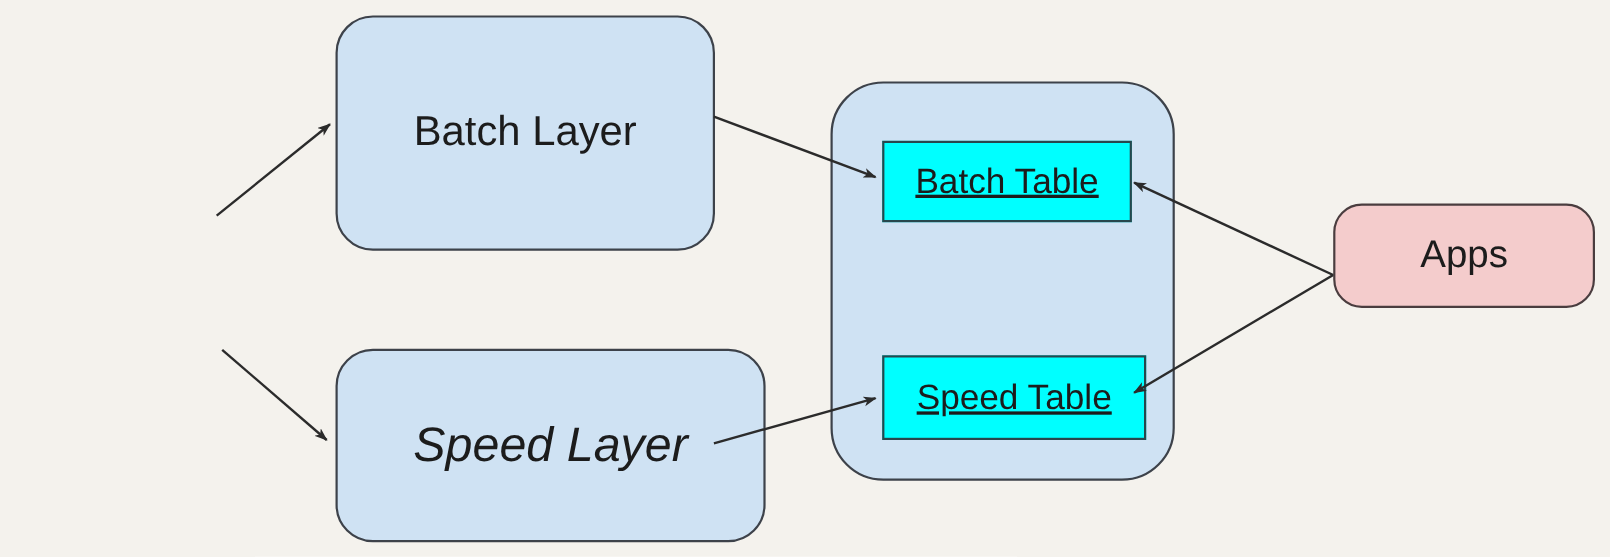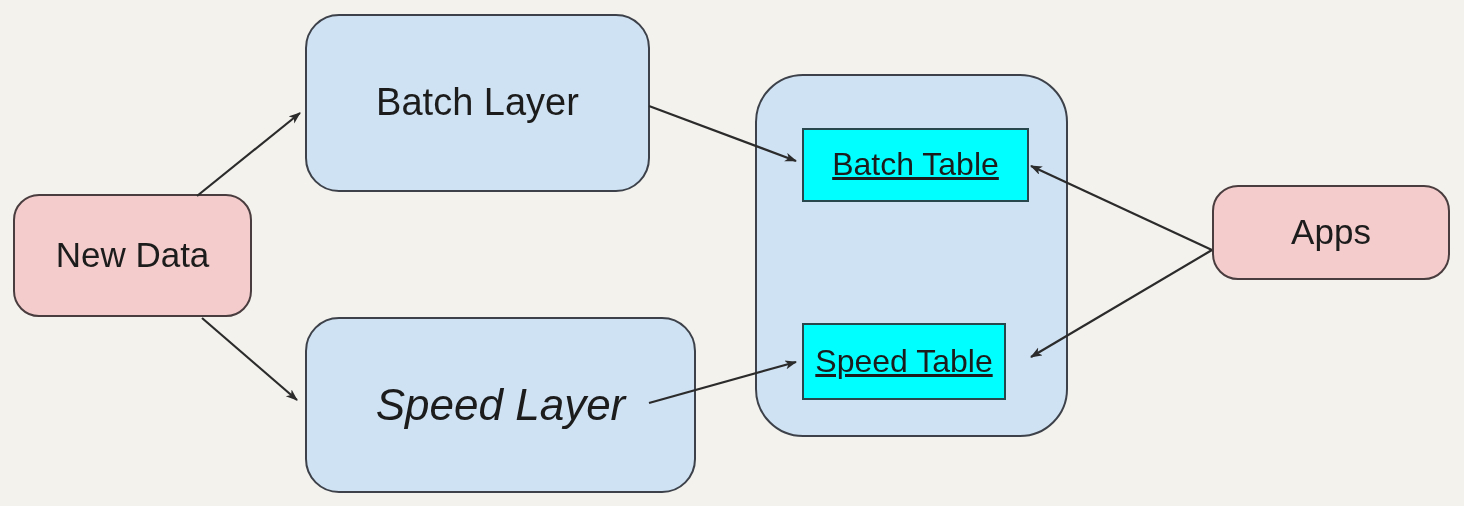--- a/index.html
+++ b/index.html
@@ -34,34 +34,34 @@
     border: 2px solid #3d424a;
   }
   .cyan {
     background: var(--cyan-node, #00ffff);
     border: 2px solid #27474d;
     border-radius: 0;
     text-decoration: underline;
   }
   
   #new-data   { left: 13px;   top: 194px; width: 239px; height: 123px; font-size: 35px; }
-  #batch-layer{ left: 305px;  top: 14px;  width: 345px; height: 178px; font-size: 38px; border-radius: 34px; }
+  #batch-layer{ left: 305px;  top: 14px;  width: 345px; height: 214px; font-size: 38px; border-radius: 34px; }
   #speed-layer{ left: 305px;  top: 317px; width: 391px; height: 176px; font-size: 44px; border-radius: 34px; font-style: italic; }
   #serving-layer { left: 755px; top: 74px; width: 313px; height: 363px; border-radius: 48px; display: block; }
   #serving-layer-label {
     position: absolute;
     left: 0; right: 0;
     top: 50%;
     transform: translateY(-50%);
     text-align: center;
     font-size: 38px;
     color: var(--text, #1c1c1c);
   }
   #batch-table { left: 45px; top: 52px;  width: 227px; height: 74px; font-size: 32px; }
-  #speed-table { left: 45px; top: 247px; width: 204px; height: 77px; font-size: 32px; }
+  #speed-table { left: 45px; top: 247px; width: 240px; height: 77px; font-size: 32px; }
   .inner { position: absolute; }
   #apps { left: 1212px; top: 185px; width: 238px; height: 95px; font-size: 35px; }
   
   #arrows {
     position: absolute;
     left: 0; top: 0;
     width: 1464px;
     height: 506px;
     z-index: 3;
     pointer-events: none;
@@ -83,23 +83,20 @@
       </marker>
     </defs>
     <line x1="197" y1="196" x2="300" y2="113" marker-end="url(#arrowhead)"></line>
     <line x1="202" y1="318" x2="297" y2="400" marker-end="url(#arrowhead)"></line>
     <line x1="649" y1="106" x2="796" y2="161" marker-end="url(#arrowhead)"></line>
     <line x1="649" y1="403" x2="796" y2="362" marker-end="url(#arrowhead)"></line>
     <line x1="1212" y1="250" x2="1031" y2="166" marker-end="url(#arrowhead)"></line>
     <line x1="1212" y1="250" x2="1031" y2="357" marker-end="url(#arrowhead)"></line>
   </svg>
 
-  <div class="node pink" id="new-data">
-    <span class="node-label">New Data</span>
-  </div>
 
   <div class="node blue" id="batch-layer">
     <span class="node-label">Batch Layer</span>
   </div>
 
   <div class="node blue" id="speed-layer">
     <span class="node-label">Speed Layer</span>
   </div>
 
   <div class="node blue" id="serving-layer">

